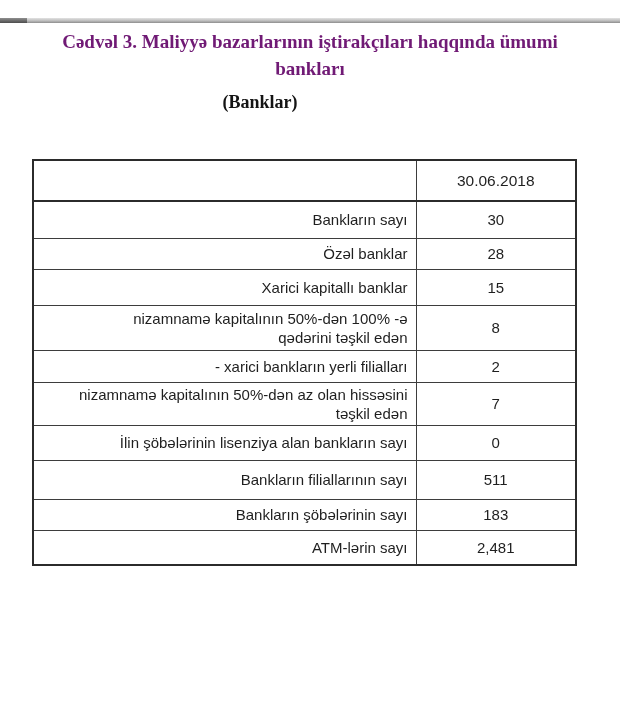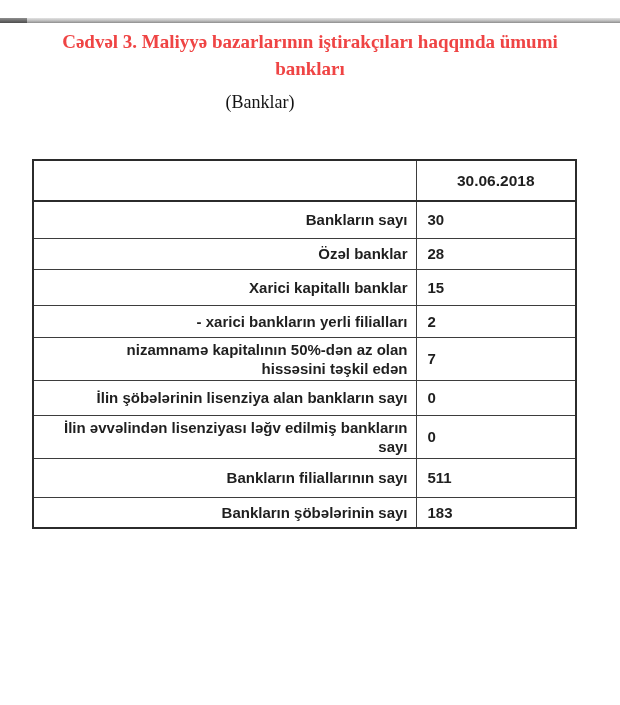--- a/index.html
+++ b/index.html
@@ -35,60 +35,61 @@
   .doc-title {
     position: absolute;
     top: 28px;
     left: 0;
     width: 620px;
     text-align: center;
     font-family: "Liberation Serif", serif;
     font-weight: bold;
     font-size: 19px;
     line-height: 27px;
-    color: #ef4444;
+    color: #701a75;
     margin: 0;
   }
   .doc-subtitle {
     position: absolute;
     top: 92px;
     left: 0;
     width: 520px;
     text-align: center;
     font-family: "Liberation Serif", serif;
-    font-weight: normal;
+    font-weight: bold;
     font-size: 18px;
     color: #141414;
   }
   table.banks {
     position: absolute;
     left: 32px;
     top: 159px;
     width: 543px;
     border-collapse: collapse;
     table-layout: fixed;
     border: 2px solid #2b2b2b;
     font-size: 15px;
   }
   table.banks col.c-label { width: 383px; }
   table.banks col.c-value { width: 160px; }
   table.banks th, table.banks td {
     border: 1px solid #3d3d3d;
     vertical-align: middle;
     line-height: 19px;
-    font-weight: bold;
+    font-weight: normal;
   }
   table.banks thead th {
     border-bottom: 2px solid #2b2b2b;
   }
   .cell-label {
     text-align: right;
     padding: 2px 8px 2px 9px;
   }
   .cell-value {
+    text-align: center;
     padding: 2px 11px;
   }
   .cell-label.indent {
     padding-left: 4px;
     text-indent: 38px;
   }
   .bold { font-weight: bold; }
   .date-head {
     text-align: center;
     font-weight: bold;
@@ -125,40 +126,44 @@
         <td class="cell-value">30</td>
       </tr>
       <tr style="height:31px;">
         <td class="cell-label">Özəl banklar</td>
         <td class="cell-value">28</td>
       </tr>
       <tr style="height:36px;">
         <td class="cell-label">Xarici kapitallı banklar</td>
         <td class="cell-value">15</td>
       </tr>
+      <tr style="height:45px;">
+        <td class="cell-label indent">nizamnamə kapitalının 50%-dən 100% -ə qədərini təşkil edən</td>
+        <td class="cell-value">8</td>
+      </tr>
       <tr style="height:32px;">
         <td class="cell-label indent">- xarici bankların yerli filialları</td>
         <td class="cell-value">2</td>
       </tr>
       <tr style="height:43px;">
         <td class="cell-label indent">nizamnamə kapitalının 50%-dən az olan hissəsini təşkil edən</td>
         <td class="cell-value">7</td>
       </tr>
       <tr style="height:35px;">
         <td class="cell-label">İlin şöbələrinin lisenziya alan bankların sayı</td>
         <td class="cell-value">0</td>
       </tr>
-      <tr style="height:40px;">
-        <td class="cell-label">İlin əvvəlindən lisenziyası ləğv edilmiş bankların sayı</td>
-        <td class="cell-value">0</td>
-      </tr>
       <tr style="height:39px;">
         <td class="cell-label">Bankların filiallarının sayı</td>
         <td class="cell-value">511</td>
       </tr>
       <tr style="height:31px;">
         <td class="cell-label">Bankların şöbələrinin sayı</td>
         <td class="cell-value">183</td>
       </tr>
+      <tr style="height:35px;">
+        <td class="cell-label">ATM-lərin sayı</td>
+        <td class="cell-value">2,481</td>
+      </tr>
     </tbody>
   </table>
 
 </div>
 
 </body></html>

